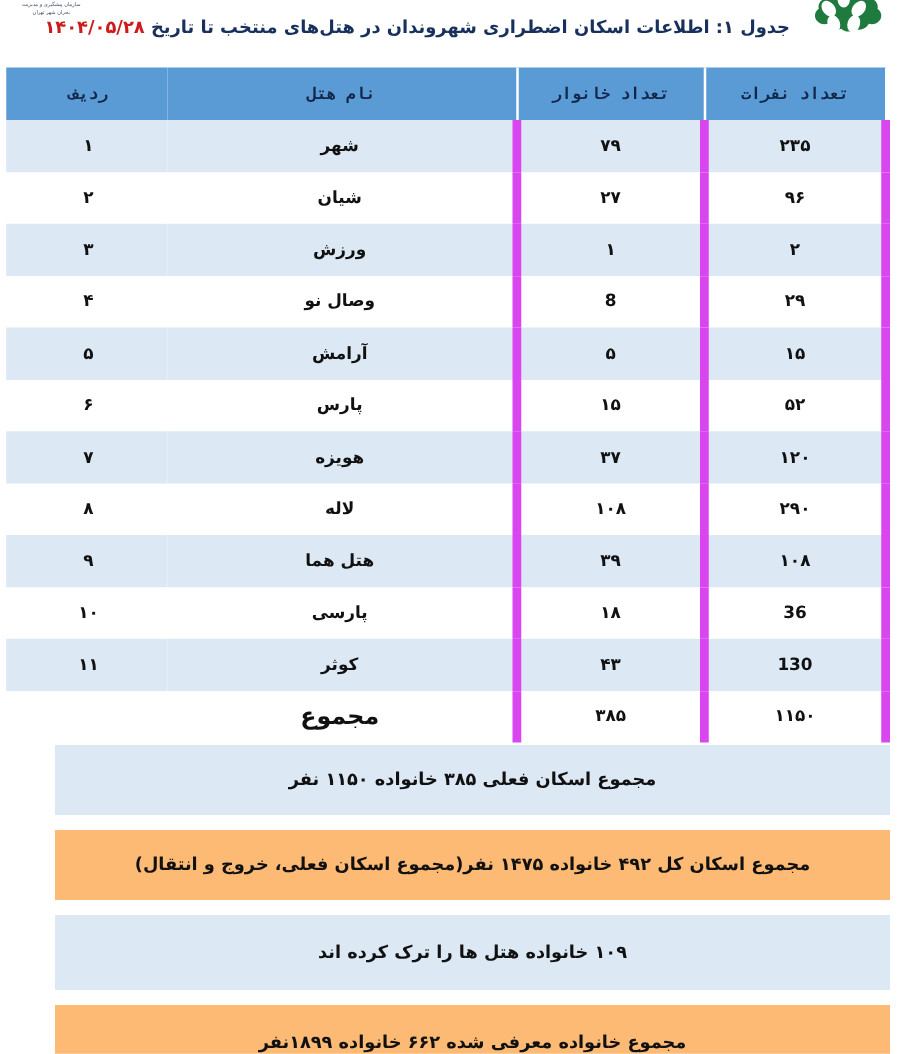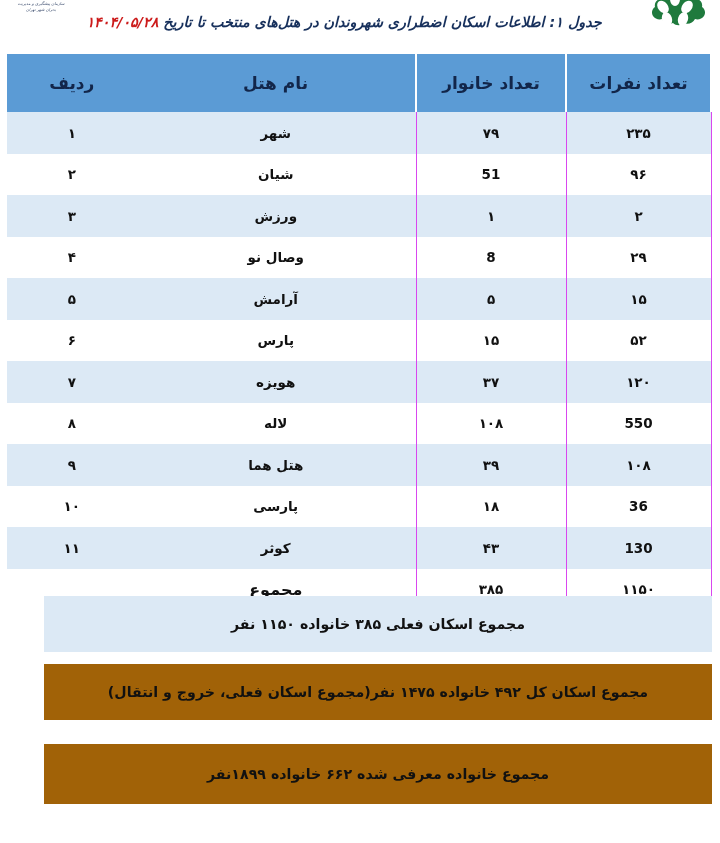--- a/index.html
+++ b/index.html
@@ -14,21 +14,20 @@
     overflow: hidden;
     position: relative;
     direction: rtl;
   }
 
   
   .top-strip {
     position: relative;
     height: 46px;
     width: 720px;
-    font-style: italic;
   }
   .logo-right {
     position: absolute;
     top: -14px;
     right: 8px;
     width: 74px;
     height: 52px;
     overflow: hidden;
   }
   .logo-left {
@@ -78,46 +77,47 @@
   table.main td {
     text-align: center;
     vertical-align: middle;
     color: #111111;
     font-weight: bold;
     padding: 0;
   }
   table.main thead th {
     background: #5b9bd5;
     color: #12264a;
-    height: 58px;
-    font-size: 17px;
+    height: 42px;
+    font-size: 13px;
     border-right: 2px solid #ffffff;
+    font-family: Liberation Mono, monospace;
   }
   table.main thead th:last-child {
     border-right: none;
   }
   table.main tbody td {
     height: 41.5px;
     font-size: 13.5px;
-    border-right: 1px solid #d946ef;
+    border-right: 7px solid #d946ef;
   }
   table.main tbody td:last-child {
     border-right: none;
   }
   tbody tr.shade td { background: #dce9f5; }
   tbody tr.plain td { background: #ffffff; }
 
   tr.total-row td {
     background: #ffffff !important;
     height: 42px;
     border-right: 2px solid #ffffff;
   }
   tr.total-row td.lbl {
     text-align: center;
-    font-size: 16px;
+    font-size: 19px;
   }
 
   
   col.c-radif   { width: 129px; }
   col.c-hotel   { width: 280px; }
   col.c-fam     { width: 150px; }
   col.c-people  { width: 145px; }
 
   
   .bands {
@@ -132,21 +132,21 @@
     align-items: center;
     justify-content: center;
     font-size: 14.2px;
     font-weight: bold;
     color: #111111;
     text-align: center;
     white-space: nowrap;
     margin-left: 36px;
   }
   .band.shade { background: #dce9f5; }
-  .band.plain { background: #a16207; text-align: right; }
+  .band.plain { background: #fdba74; text-align: right; }
   .band.tall  { height: 60px; }
   .band-gap   { height: 12px; background: #ffffff; }
 </style>
 </head>
 <body>
 
 <div class="top-strip">
 
   <div class="logo-right">
     <svg viewBox="0 0 74 52" width="74" height="52" aria-hidden="true">
@@ -193,21 +193,21 @@
     </thead>
     <tbody id="tbody">
         <tr class="shade">
           <td>۲۳۵</td>
           <td>۷۹</td>
           <td>شهر</td>
           <td>۱</td>
         </tr>
         <tr class="plain">
           <td>۹۶</td>
-          <td>51</td>
+          <td>۲۷</td>
           <td>شیان</td>
           <td>۲</td>
         </tr>
         <tr class="shade">
           <td>۲</td>
           <td>۱</td>
           <td>ورزش</td>
           <td>۳</td>
         </tr>
         <tr class="plain">
@@ -228,21 +228,21 @@
           <td>پارس</td>
           <td>۶</td>
         </tr>
         <tr class="shade">
           <td>۱۲۰</td>
           <td>۳۷</td>
           <td>هویزه</td>
           <td>۷</td>
         </tr>
         <tr class="plain">
-          <td>550</td>
+          <td>۲۹۰</td>
           <td>۱۰۸</td>
           <td>لاله</td>
           <td>۸</td>
         </tr>
         <tr class="shade">
           <td>۱۰۸</td>
           <td>۳۹</td>
           <td>هتل هما</td>
           <td>۹</td>
         </tr>
@@ -270,17 +270,20 @@
 
 <div class="bands" id="bands">
     <div class="band shade">
       <span>مجموع اسکان فعلی ۳۸۵ خانواده ۱۱۵۰ نفر</span>
     </div>
     <div class="band-gap"></div>
     <div class="band plain">
       <span>مجموع اسکان کل ۴۹۲ خانواده ۱۴۷۵ نفر(مجموع اسکان فعلی، خروج و انتقال)</span>
     </div>
     <div class="band-gap"></div>
+    <div class="band shade tall">
+      <span>۱۰۹ خانواده هتل ها را ترک کرده اند</span>
+    </div>
     <div class="band-gap"></div>
     <div class="band plain tall">
       <span>مجموع خانواده معرفی شده ۶۶۲ خانواده ۱۸۹۹نفر</span>
     </div>
   </div>
 
 </body></html>

